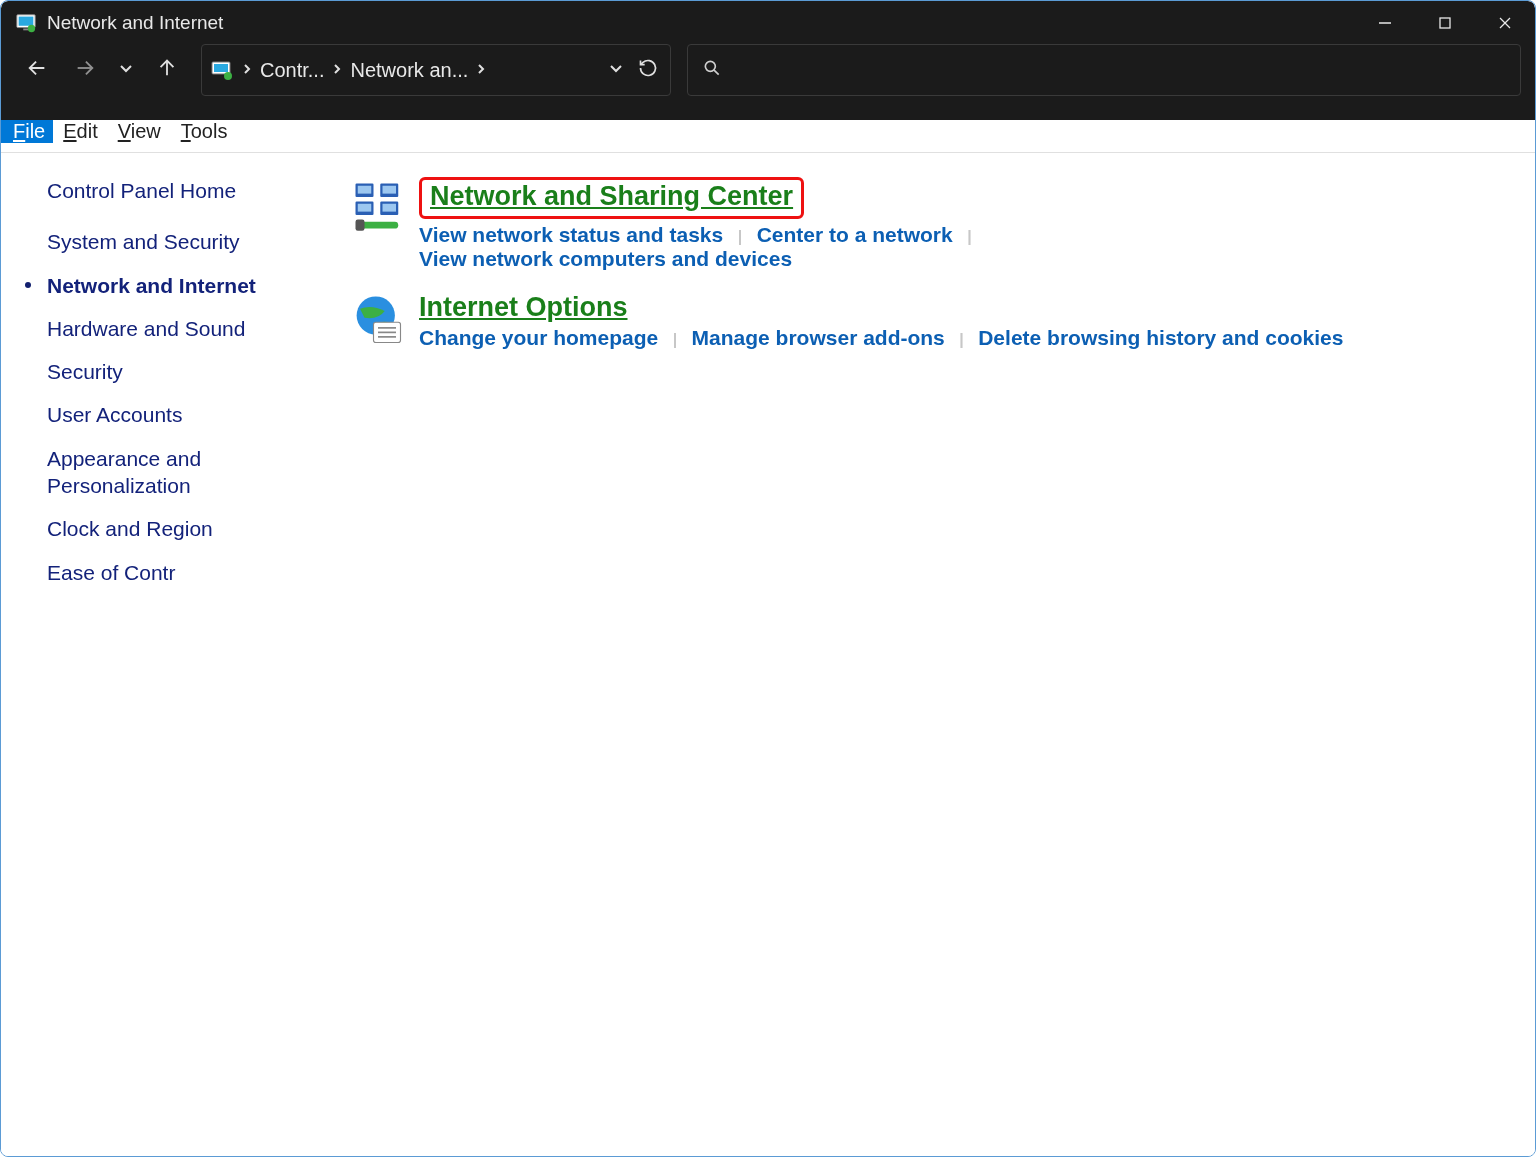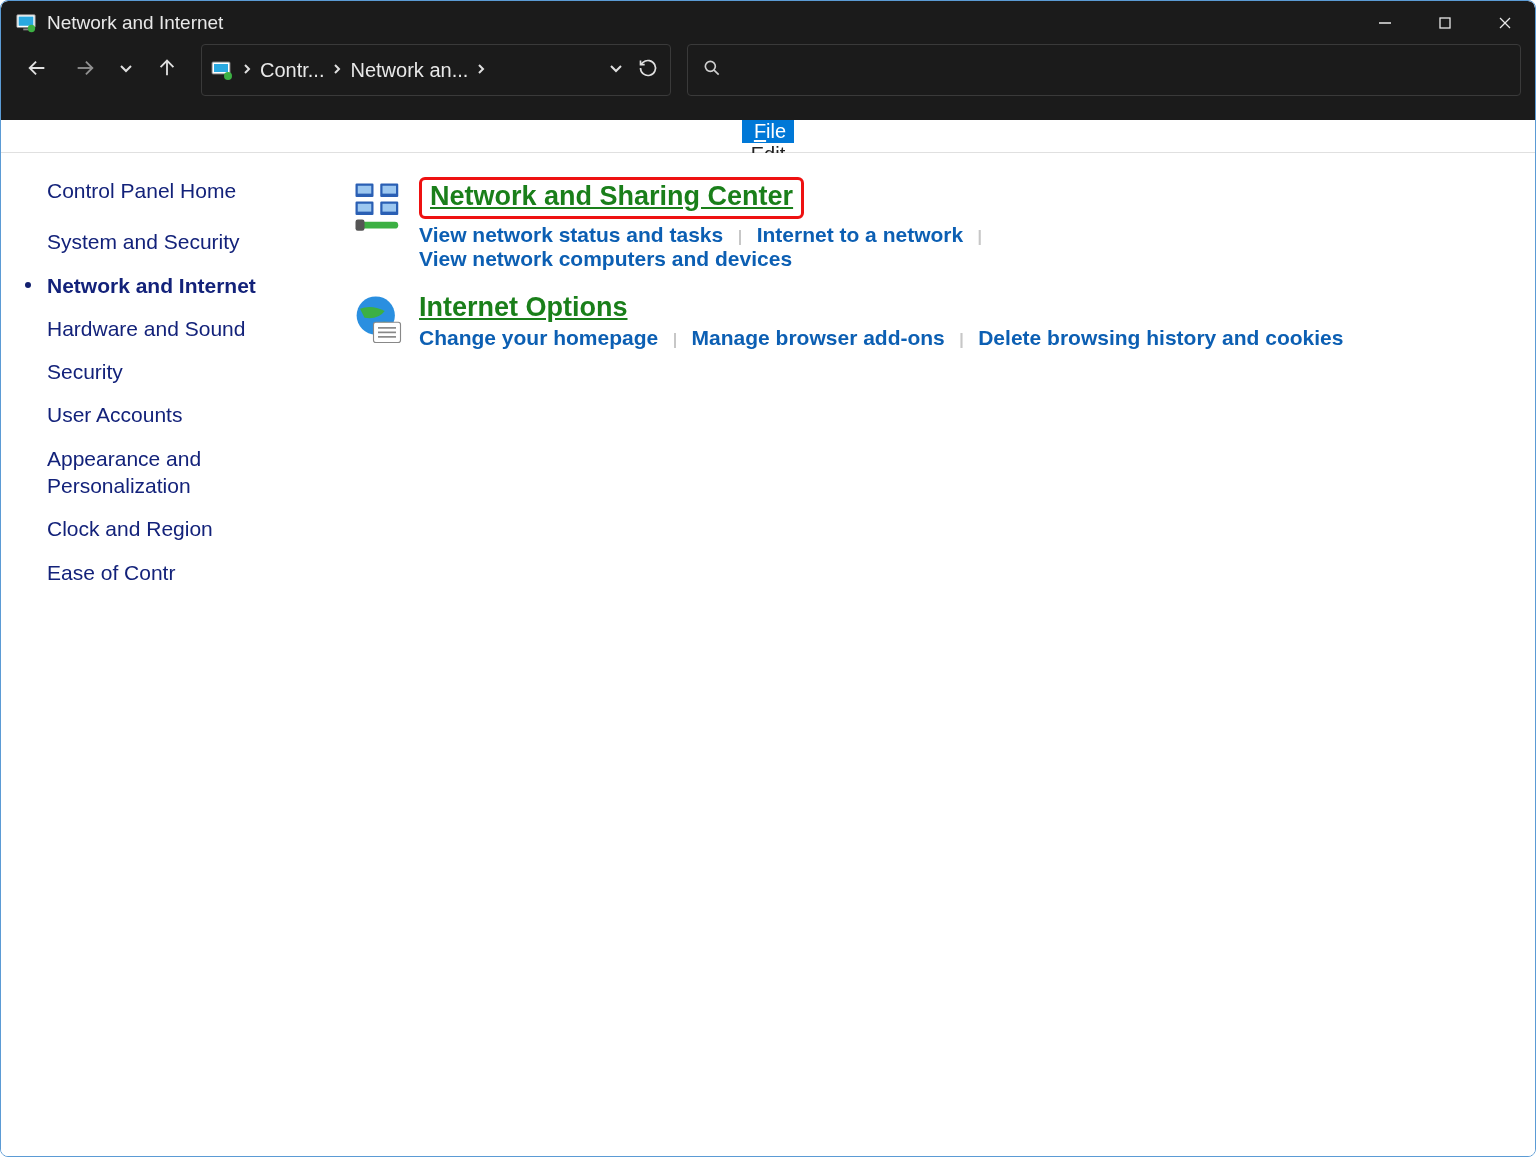--- a/index.html
+++ b/index.html
@@ -27,21 +27,21 @@
   .ab-sep { color: #e0e0e0; font-size: 14px; padding: 0 2px; }
   .ab-end { flex: 1; }
   .ab-drop { color: #e0e0e0; margin: 0 10px; }
   .ab-refresh { color: #e0e0e0; margin: 0 4px 0 4px; }
   .searchbox { flex: 1; height: 52px; border: 1px solid #3a3a3a; border-radius: 4px; margin-left: 12px; display: flex; align-items: center; padding: 0 14px; background: #1b1b1b; }
   .searchbox input { flex: 1; background: transparent; border: 0; color: #cfcfcf; font-size: 20px; outline: none; }
   .searchbox input::placeholder { color: #9a9a9a; }
   .search-icon { color: #cfcfcf; }
 
   
-  .menubar { height: 33px; border-bottom: 1px solid #e0e0e0; display: flex; align-items: center; padding-left: 0; flex-direction: column; }
+  .menubar { height: 33px; border-bottom: 1px solid #e0e0e0; display: flex; align-items: flex-start; padding-left: 0; }
   .menuitem { padding: 0 10px; font-size: 20px; color: #222; display: flex; align-items: center; }
   .menuitem.highlight { background: #0078d7; color: #fff; padding-left: 12px; padding-right: 8px; }
   .ul { text-decoration: underline; text-underline-offset: 2px; }
 
   
   .content { flex: 1; display: flex; background: #fff; }
   .sidebar { width: 340px; padding: 24px 10px 10px 46px; }
   .sidebar a { display: block; color: #13227a; font-size: 21px; text-decoration: none; line-height: 1.3; margin-bottom: 16px; max-width: 240px; }
   .side-current-wrap { display: flex; align-items: center; margin-left: -22px; margin-bottom: 16px; }
   .bullet { width: 6px; height: 6px; border-radius: 50%; background: #12206f; margin-right: 16px; }
@@ -212,21 +212,21 @@
           <rect x="28" y="22" width="12" height="7" fill="#9cc7f0"></rect>
           <rect x="8" y="38" width="34" height="6" rx="3" fill="#3cb043"></rect>
           <rect x="4" y="36" width="8" height="10" rx="2" fill="#555"></rect>
         </svg>
       </span>
       <div class="sec-body">
         <a href="#" class="sec-title highlight-box">Network and Sharing Center</a>
         <div class="sub-links">
           <a href="#">View network status and tasks</a>
           <span class="divider">|</span>
-          <a href="#">Internet to a network</a>
+          <a href="#">Center to a network</a>
           <span class="divider">|</span><br>
           <a href="#">View network computers and devices</a>
         </div>
       </div>
     </div>
 
     <div class="section">
       <span class="sec-icon">
         <svg viewBox="0 0 48 48">
           <circle cx="22" cy="20" r="17" fill="#2a8fe0"></circle>

